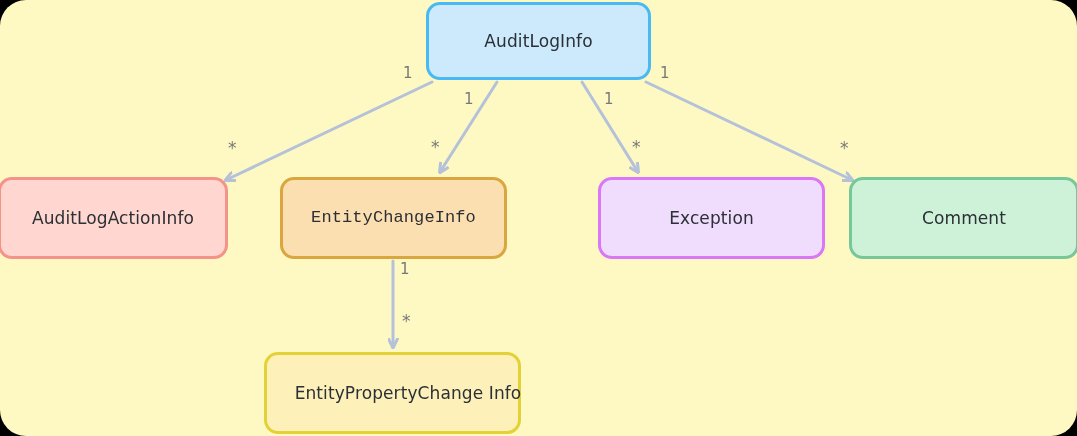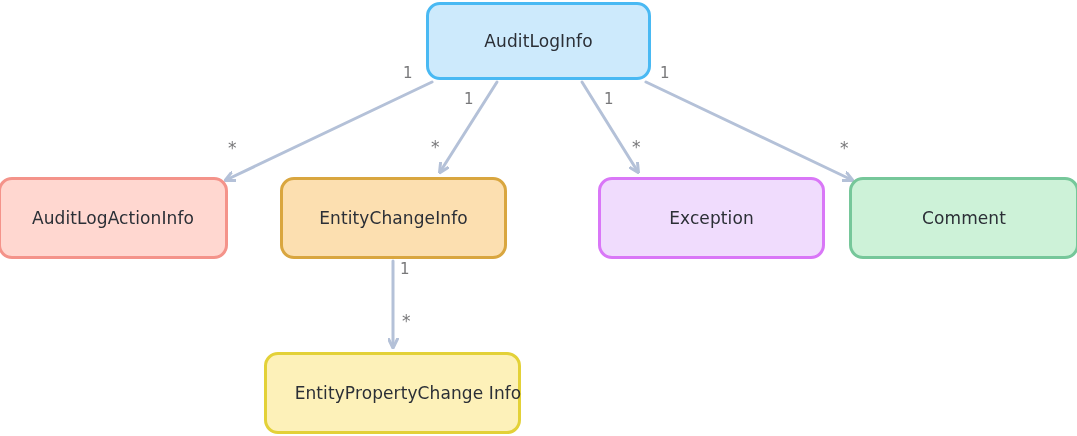--- a/index.html
+++ b/index.html
@@ -7,22 +7,23 @@
     padding: 0;
     background: #000000;
   }
   body {
     font-family: "DejaVu Sans", sans-serif;
   }
   #canvas {
     position: relative;
     width: 1077px;
     height: 436px;
-    background: #ffffff;
+    background: #fef9c3;
     overflow: hidden;
+    border-radius: 26px;
   }
   #edge-layer {
     position: absolute;
     left: 0;
     top: 0;
     width: 1077px;
     height: 436px;
     pointer-events: none;
   }
   .node {
@@ -76,21 +77,21 @@
       </g>
   </svg>
 
   <div id="nodes-container">
       <div class="node" style="left: 426px; top: 2px; width: 225px; height: 78px; background: rgb(205, 234, 252); border-color: rgb(73, 185, 243);">
         <span class="node-label">AuditLogInfo</span>
       </div>
       <div class="node" style="left: -2px; top: 177px; width: 230px; height: 82px; background: rgb(255, 215, 208); border-color: rgb(244, 147, 138);">
         <span class="node-label">AuditLogActionInfo</span>
       </div>
-      <div class="node" style="left: 280px; top: 177px; width: 227px; height: 82px; background: rgb(252, 223, 176); border-color: rgb(217, 166, 63);">
+      <div class="node" style="left: 280px; top: 177px; width: 227px; height: 82px; background: rgb(252, 223, 176); border-color: rgb(217, 166, 63); font-family: Liberation Mono, monospace;">
         <span class="node-label">EntityChangeInfo</span>
       </div>
       <div class="node" style="left: 598px; top: 177px; width: 227px; height: 82px; background: rgb(240, 220, 253); border-color: rgb(217, 119, 247);">
         <span class="node-label">Exception</span>
       </div>
       <div class="node" style="left: 849px; top: 177px; width: 230px; height: 82px; background: rgb(205, 242, 216); border-color: rgb(118, 199, 154);">
         <span class="node-label">Comment</span>
       </div>
       <div class="node" style="left: 264px; top: 352px; width: 257px; height: 82px; background: rgb(253, 241, 185); border-color: rgb(227, 209, 56); padding-left: 31px;">
         <span class="node-label">EntityPropertyChange Info</span>

